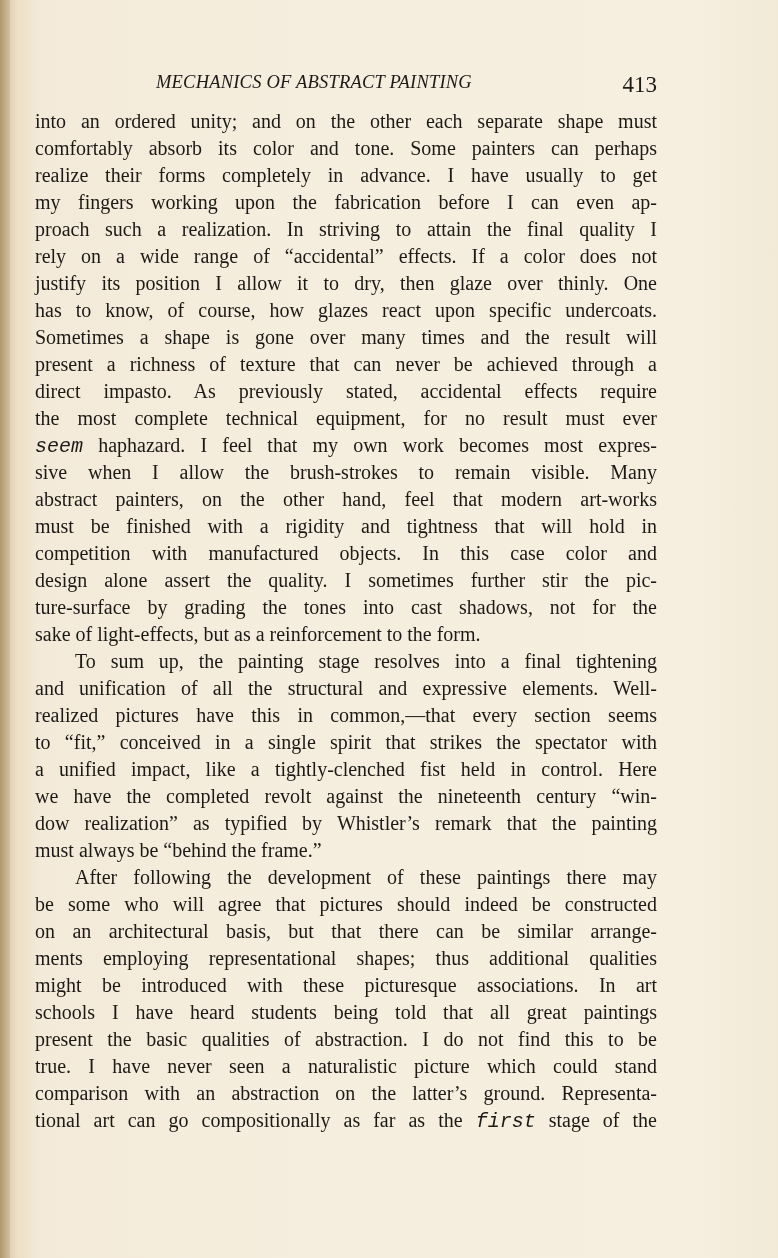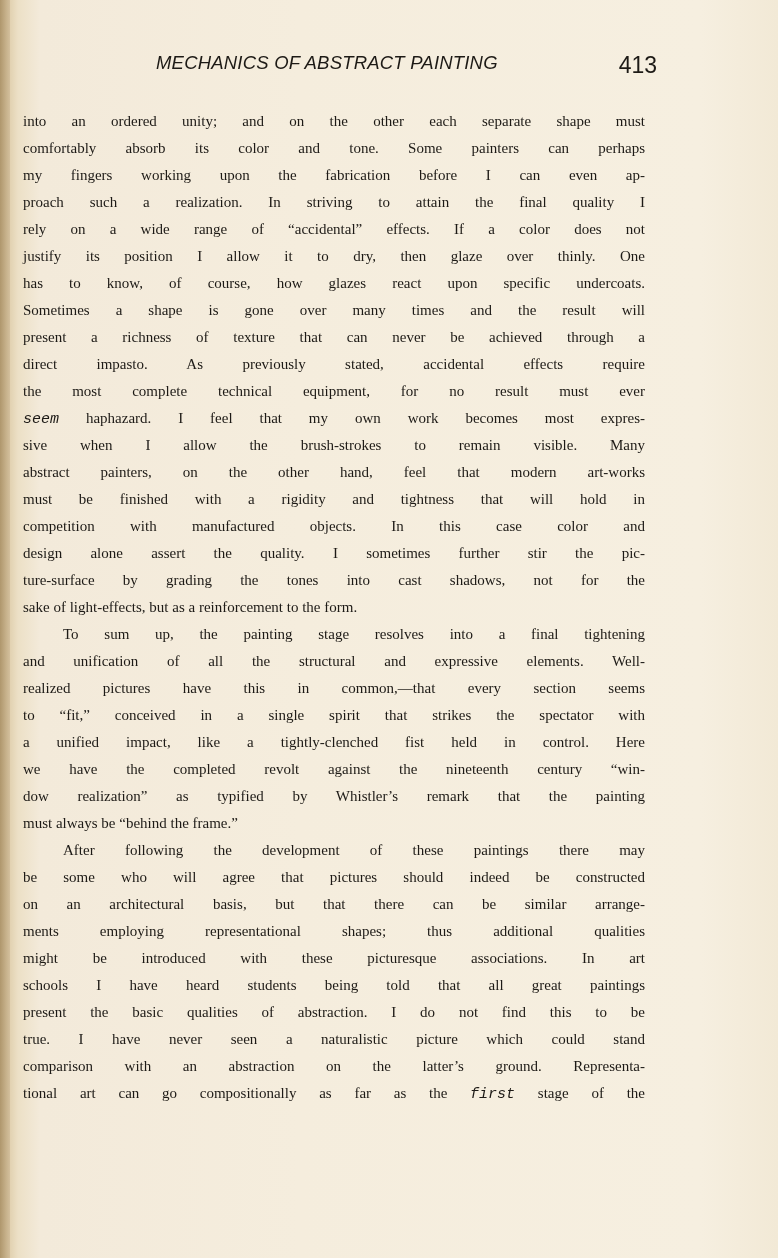--- a/index.html
+++ b/index.html
@@ -22,49 +22,49 @@
     }
     .spine-shadow {
       position: absolute;
       left: 0; top: 0;
       width: 10px; height: 1258px;
       background: linear-gradient(to right, #a48a5e, #cdb894);
       opacity: 0.7;
     }
     .running-head {
       position: absolute;
-      top: 52px;
+      top: 72px;
       left: 35px;
       width: 622px;
       height: 24px;
-      font-family: Liberation Sans, sans-serif;
+      font-family: Liberation Serif, serif;
       color: #1d1a16;
       text-align: right;
     }
     .running-title {
       position: absolute;
       left: 121px;
       top: 0;
       font-style: italic;
       font-size: 18.5px;
       letter-spacing: 0.2px;
     }
     .page-number {
       position: absolute;
       right: 0;
       top: 0;
       font-size: 23px;
     }
     .body-text {
       position: absolute;
       top: 108px;
-      left: 23px;
+      left: 35px;
       width: 622px;
       font-family: "Liberation Serif", "DejaVu Serif", serif;
-      font-size: 15px;
+      font-size: 20px;
       line-height: 27px;
       color: #1d1a16;
     }
     .line {
       display: block;
       white-space: nowrap;
       text-align: justify;
       text-align-last: justify;
       height: 27px;
     }
@@ -85,20 +85,21 @@
   <div class="running-head">
     <span class="running-title">MECHANICS OF ABSTRACT PAINTING</span>
     <span class="page-number">413</span>
   </div>
 
   <div class="body-text">
 
     <div>
       <span class="line">into an ordered unity; and on the other each separate shape must</span>
       <span class="line">comfortably absorb its color and tone. Some painters can perhaps</span>
+      <span class="line">realize their forms completely in advance. I have usually to get</span>
       <span class="line">my fingers working upon the fabrication before I can even ap-</span>
       <span class="line">proach such a realization. In striving to attain the final quality I</span>
       <span class="line">rely on a wide range of “accidental” effects. If a color does not</span>
       <span class="line">justify its position I allow it to dry, then glaze over thinly. One</span>
       <span class="line">has to know, of course, how glazes react upon specific undercoats.</span>
       <span class="line">Sometimes a shape is gone over many times and the result will</span>
       <span class="line">present a richness of texture that can never be achieved through a</span>
       <span class="line">direct impasto. As previously stated, accidental effects require</span>
       <span class="line">the most complete technical equipment, for no result must ever</span>
       <span class="line"><em>seem</em><span> haphazard. I feel that my own work becomes most expres-</span></span>

